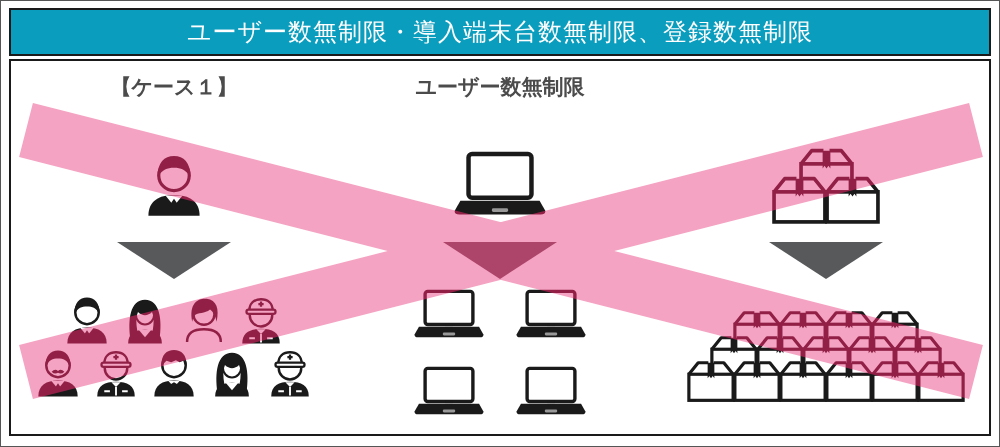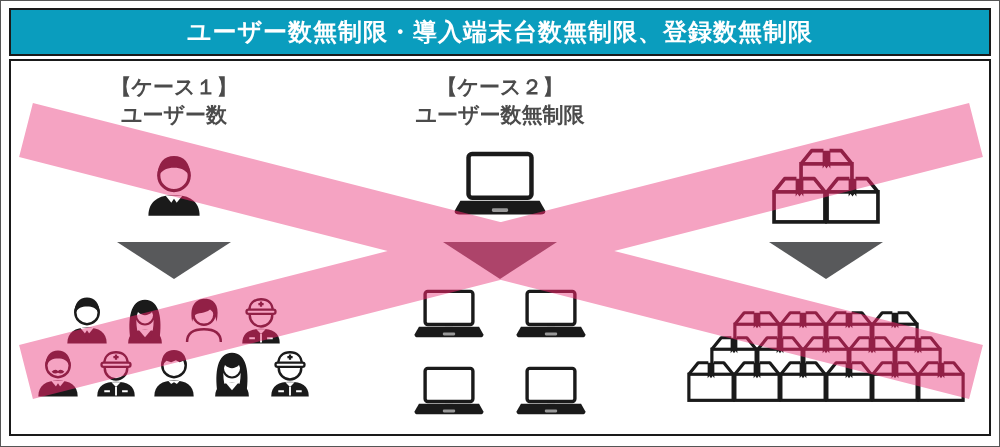--- a/index.html
+++ b/index.html
@@ -5,21 +5,21 @@
   html,body{margin:0;padding:0;background:#fff;font-family:"Liberation Sans","DejaVu Sans",sans-serif;}
   .page{
     position:relative;width:1000px;height:447px;box-sizing:border-box;
     border:1px solid #555;background:#fff;padding:7px 8px;overflow:hidden;
   }
   .banner{
     box-sizing:border-box;height:48px;border:2px solid #1a1a1a;
     background:var(--teal,#0a9dbe);display:flex;align-items:center;justify-content:center;
   }
   .banner .banner-text{
-    color:#fff;font-size:24px;font-weight:bold;letter-spacing:1px;white-space:nowrap;
+    color:#fff;font-size:24px;font-weight:normal;letter-spacing:1px;white-space:nowrap;
   }
   .content{
     box-sizing:border-box;margin-top:3px;height:377px;border:2px solid #1a1a1a;
     background:#fff;display:flex;
   }
   .column{flex:1 1 0;display:flex;flex-direction:column;align-items:center;min-width:0;}
   .case-title{
     margin-top:12px;height:62px;text-align:center;font-weight:bold;
     color:var(--titlegray,#4b4b4b);font-size:21px;line-height:1.35;white-space:nowrap;
   }
@@ -120,21 +120,20 @@
 
   <div class="banner">
     <span class="banner-text">ユーザー数無制限・導入端末台数無制限、登録数無制限</span>
   </div>
 
   <div class="content">
 
     <div class="column col1">
       <div class="case-title">
         <div>【ケース１】</div>
-        <div>ユーザー数</div>
       </div>
       <div class="top-area">
           <div class="icon-row people-row">
             <svg class="icon">
               <use href="#sym-man"></use>
             </svg>
           </div>
         </div>
       <div class="arrow"></div>
       <div class="bottom-area">
@@ -167,21 +166,20 @@
             </svg>
             <svg class="icon">
               <use href="#sym-worker"></use>
             </svg>
           </div>
         </div>
     </div>
 
     <div class="column col2">
       <div class="case-title">
-        <div>【ケース２】</div>
         <div>ユーザー数無制限</div>
       </div>
       <div class="top-area">
           <div class="icon-row laptops-row">
             <svg class="icon">
               <use href="#sym-laptop"></use>
             </svg>
           </div>
         </div>
       <div class="arrow"></div>

